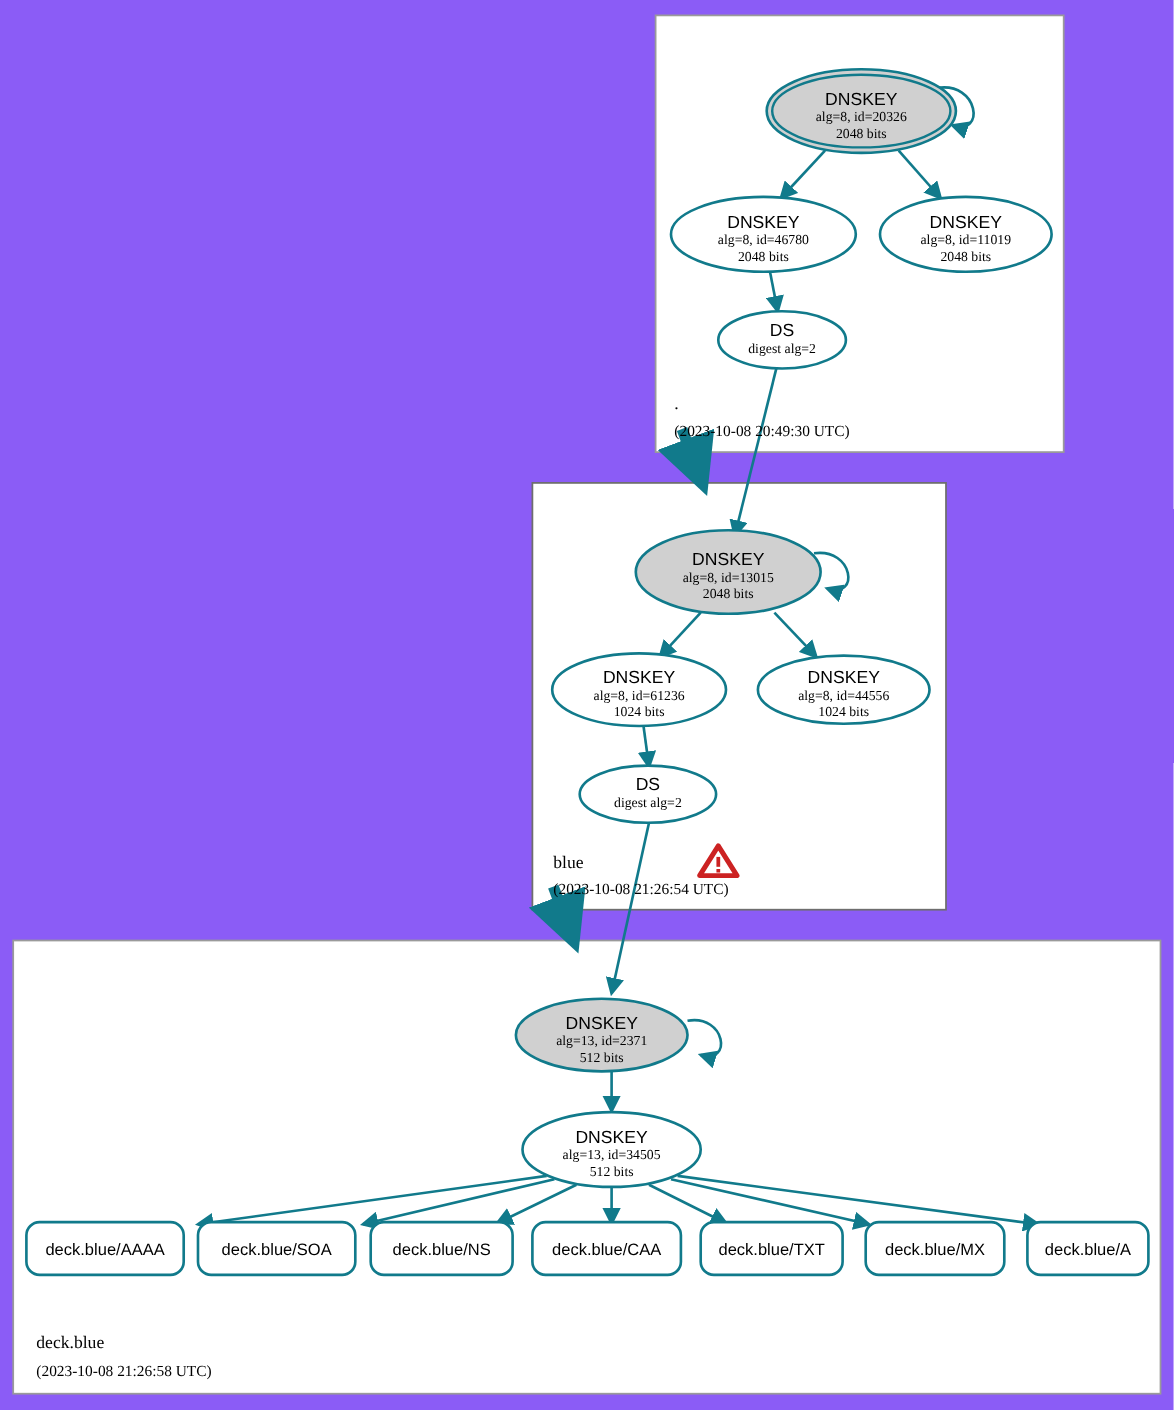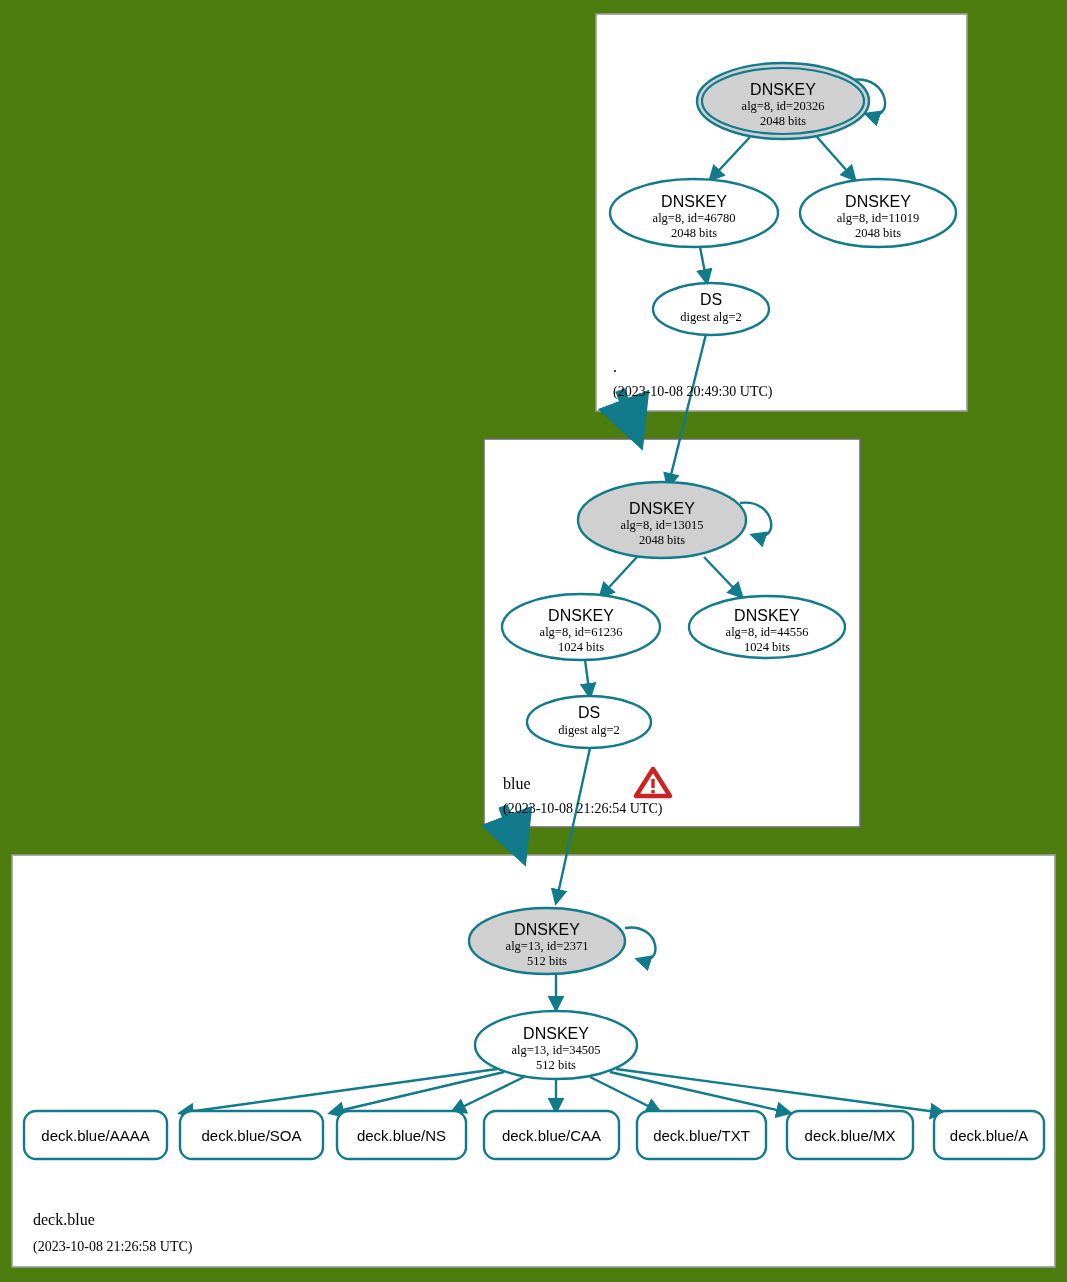--- a/index.html
+++ b/index.html
@@ -4,21 +4,21 @@
 <style>
   html, body {
     margin: 0;
     padding: 0;
     background: #ffffff;
   }
   #root {
     position: relative;
     width: 1067px;
     height: 1282px;
-    background: #4d7c0f;
+    background: #8b5cf6;
     font-family: "Liberation Sans", sans-serif;
     overflow: hidden;
   }
   svg { display: block; }
   .node-title {
     font-family: "Liberation Sans", sans-serif;
     font-size: 16px;
     fill: #000000;
   }
   .node-sub {

